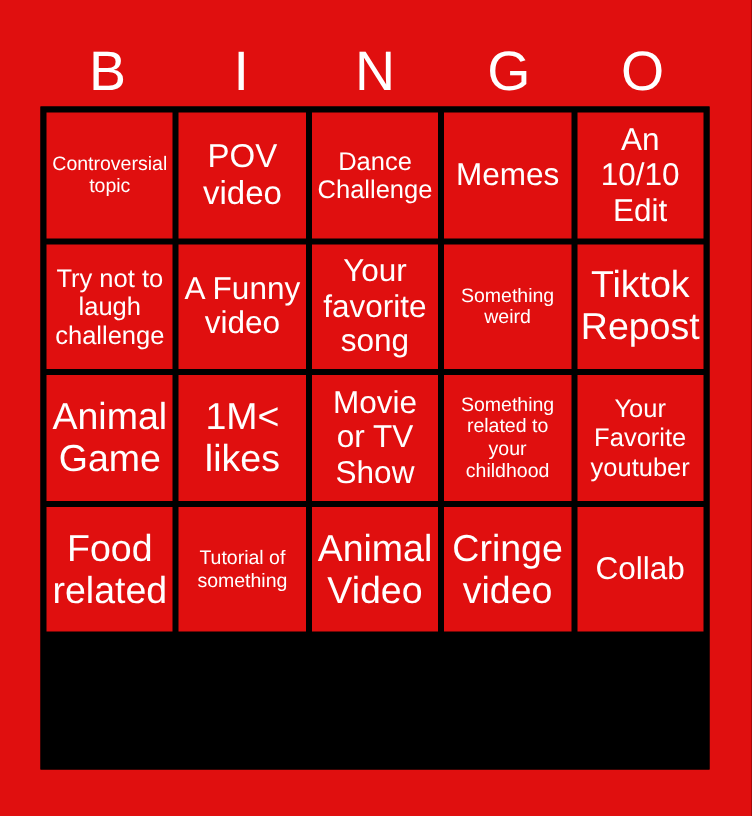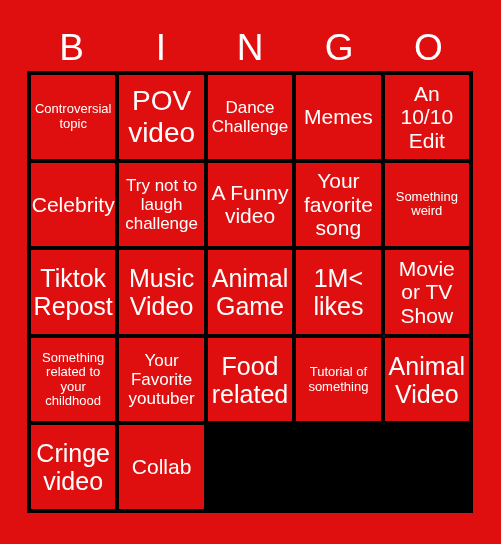--- a/index.html
+++ b/index.html
@@ -59,21 +59,21 @@
     display: flex;
     align-items: center;
     justify-content: center;
     text-align: center;
     padding: 2px 3px;
     box-sizing: border-box;
     overflow: hidden;
     line-height: 1.12;
     word-wrap: break-word;
   }
-  .cell.s-xl  { font-size: 28px; }
+  .cell.s-xl  { font-size: 22px; }
   .cell.s-lg  { font-size: 25px; }
   .cell.s-md  { font-size: 21px; }
   .cell.s-sm  { font-size: 17px; text-align: center; }
   .cell.s-xs  { font-size: 13px; }
 </style>
 </head>
 <body>
 
 <div id="card">
 
@@ -86,28 +86,26 @@
   </div>
 
   <div id="grid">
 
     <div class="cell s-xs">Controversial topic</div>
     <div class="cell s-xl">POV video</div>
     <div class="cell s-sm">Dance Challenge</div>
     <div class="cell s-md">Memes</div>
 
     <div class="cell s-md">An 10/10 Edit</div>
-    <div class="cell s-md">Celebrity</div>
     <div class="cell s-sm">Try not to laugh challenge</div>
     <div class="cell s-md">A Funny video</div>
     <div class="cell s-md">Your favorite song</div>
 
     <div class="cell s-xs">Something weird</div>
     <div class="cell s-lg">Tiktok Repost</div>
-    <div class="cell s-lg">Music Video</div>
     <div class="cell s-lg">Animal Game</div>
 
     <div class="cell s-lg">1M&lt; likes</div>
     <div class="cell s-md">Movie or TV Show</div>
     <div class="cell s-xs">Something related to your childhood</div>
     <div class="cell s-sm">Your Favorite youtuber</div>
     <div class="cell s-lg">Food related</div>
 
     <div class="cell s-xs">Tutorial of something</div>
     <div class="cell s-lg">Animal Video</div>

